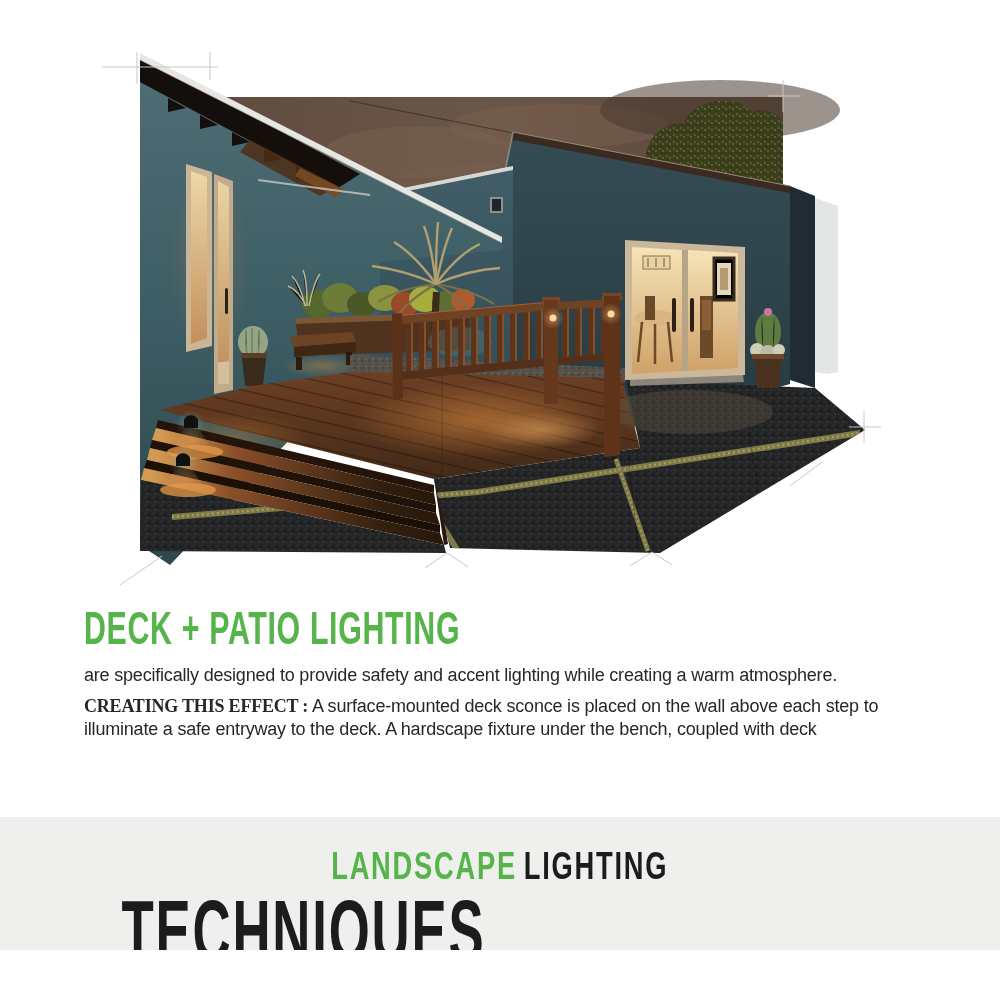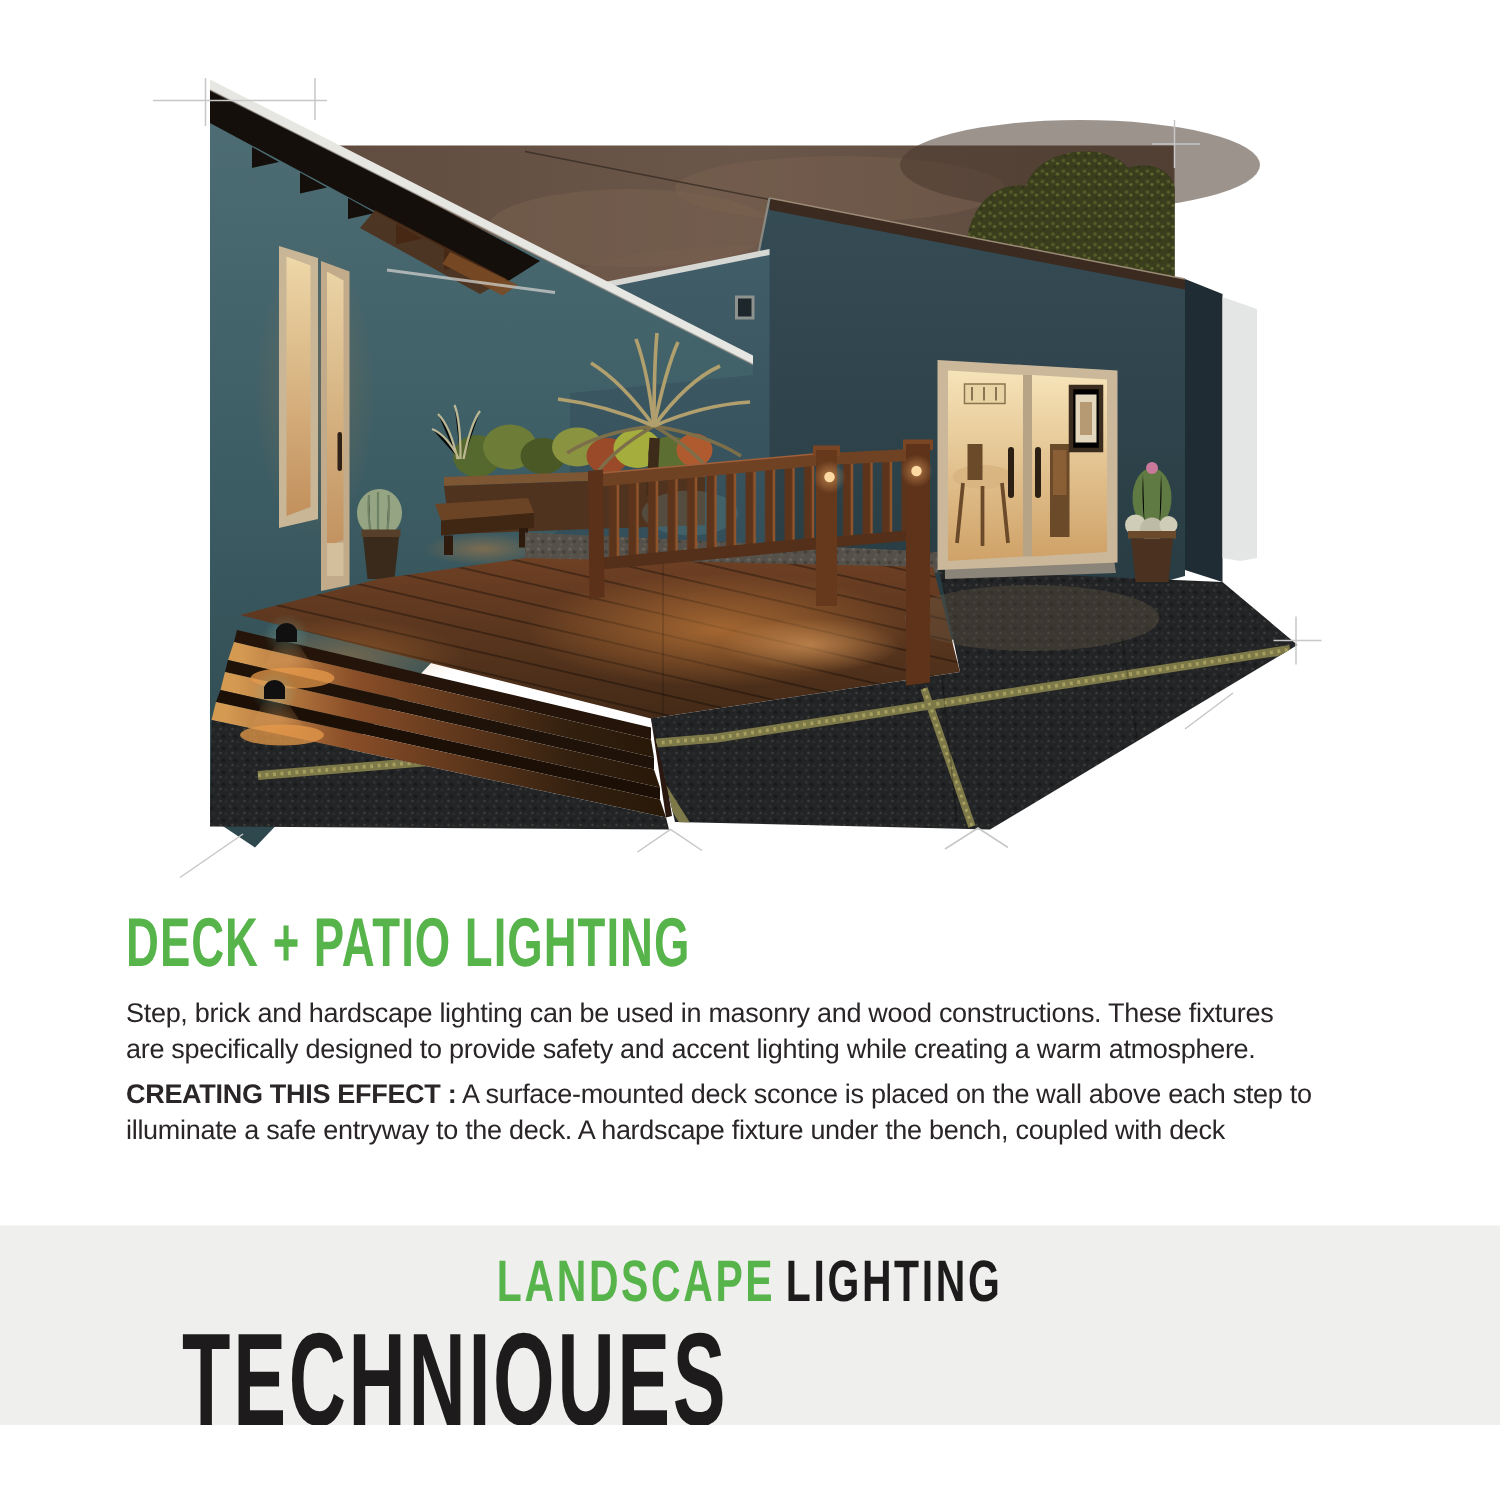--- a/index.html
+++ b/index.html
@@ -6,23 +6,23 @@
   .page{position:relative;width:1000px;height:950px;background:#ffffff;overflow:hidden;
         font-family:"Liberation Sans", sans-serif;}
   .art{position:absolute;left:0;top:0;width:1000px;height:620px;}
   .copy{position:absolute;left:84px;top:606px;width:880px;}
   .headline{display:inline-block;margin:0;font-weight:bold;font-size:46px;line-height:44px;
             letter-spacing:1px;transform:scaleX(0.66);transform-origin:left center;
             color:var(--accent);white-space:nowrap;}
   .para{margin-top:14px;font-size:18px;line-height:23.5px;letter-spacing:-0.2px;color:var(--text);}
   .para .line{white-space:nowrap;}
   .para2{margin-top:7px;}
-  .bold-lead{font-weight:bold;}
+  .bold-lead{font-weight:bold;font-family:Liberation Serif, serif;}
   .footer{position:absolute;left:0;top:817px;width:1000px;height:183px;background:var(--footerbg);}
-  .brandline1{display:flex;justify-content:center;margin-top:16px;white-space:nowrap;}
+  .brandline1{display:flex;justify-content:center;margin-top:27px;white-space:nowrap;}
   .brandline1 .inner{display:inline-block;font-weight:bold;font-size:39px;letter-spacing:2.5px;
                      transform:scaleX(0.70);transform-origin:center;white-space:nowrap;}
   .brand-green{color:var(--accent);}
   .brand-dark{color:var(--footertext);margin-left:10px;}
   .brandline2{display:flex;margin-top:-8px;}
   .brandline2 .inner{display:inline-block;font-weight:bold;font-size:88px;letter-spacing:3px;
                      transform:scaleX(0.60);transform-origin:center;color:var(--footertext);
                      white-space:nowrap;}
 </style>
 </head>
@@ -359,21 +359,20 @@
       <path d="M630,566 L652,552 L672,565" fill="none"></path>
       <line x1="120" y1="585" x2="162" y2="556"></line>
       <line x1="790" y1="486" x2="822" y2="462"></line>
     </g>
   </svg>
   </div>
 
   <section class="copy">
     <h1 class="headline">DECK + PATIO LIGHTING</h1>
     <div class="para">
-      <div class="line">Step, brick and hardscape lighting can be used in masonry and wood constructions. These fixtures</div>
       <div class="line">are specifically designed to provide safety and accent lighting while creating a warm atmosphere.</div>
     </div>
     <div class="para para2">
       <div class="line"><span class="bold-lead">CREATING THIS EFFECT :</span><span> A surface-mounted deck sconce is placed on the wall above each step to</span></div>
       <div class="line">illuminate a safe entryway to the deck. A hardscape fixture under the bench, coupled with deck</div>
     </div>
   </section>
 
   <footer class="footer">
     <div class="brandline1">

